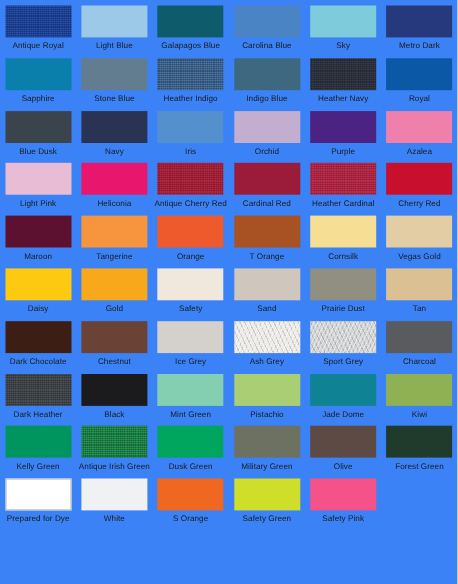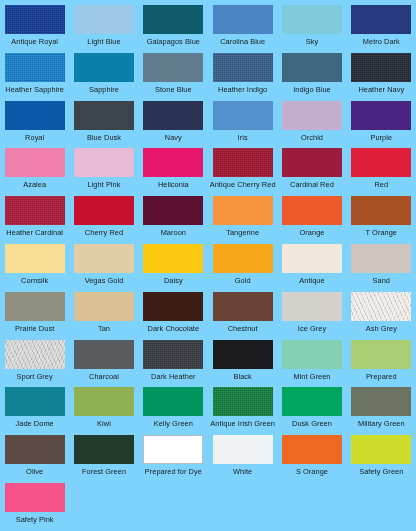--- a/index.html
+++ b/index.html
@@ -10,21 +10,21 @@
   body {
     width: 416px;
     height: 531px;
     font-family: "Liberation Sans", sans-serif;
     overflow: hidden;
   }
   #color-chart {
     width: 416px;
     height: 531px;
     position: relative;
-    background: #7dd3fc;
+    background: #3b82f6;
     box-sizing: border-box;
   }
   .swatch-grid {
     display: grid;
     grid-template-columns: repeat(6, 69.33px);
     grid-auto-rows: 47.8px;
     padding: 5px 0 0 0;
     box-sizing: border-box;
   }
   .swatch-cell {
@@ -98,24 +98,20 @@
       </div>
       <div class="swatch-cell">
         <div class="swatch-chip" title="Sky" style="background: rgb(125, 203, 219);"></div>
         <div class="swatch-label">Sky</div>
       </div>
       <div class="swatch-cell">
         <div class="swatch-chip" title="Metro Blue" style="background: rgb(38, 57, 124);"></div>
         <div class="swatch-label">Metro Dark</div>
       </div>
       <div class="swatch-cell">
-        <div class="swatch-chip heather" title="Heather Sapphire" style="background: rgb(31, 124, 192);"></div>
-        <div class="swatch-label">Heather Sapphire</div>
-      </div>
-      <div class="swatch-cell">
         <div class="swatch-chip" title="Sapphire" style="background: rgb(11, 127, 171);"></div>
         <div class="swatch-label">Sapphire</div>
       </div>
       <div class="swatch-cell">
         <div class="swatch-chip" title="Stone Blue" style="background: rgb(97, 125, 143);"></div>
         <div class="swatch-label">Stone Blue</div>
       </div>
       <div class="swatch-cell">
         <div class="swatch-chip heather" title="Heather Indigo" style="background: rgb(60, 95, 134);"></div>
         <div class="swatch-label">Heather Indigo</div>
@@ -166,24 +162,20 @@
       </div>
       <div class="swatch-cell">
         <div class="swatch-chip heather" title="Antique Cherry Red" style="background: rgb(156, 31, 54);"></div>
         <div class="swatch-label">Antique Cherry Red</div>
       </div>
       <div class="swatch-cell">
         <div class="swatch-chip" title="Cardinal Red" style="background: rgb(155, 28, 58);"></div>
         <div class="swatch-label">Cardinal Red</div>
       </div>
       <div class="swatch-cell">
-        <div class="swatch-chip" title="Red" style="background: rgb(224, 32, 59);"></div>
-        <div class="swatch-label">Red</div>
-      </div>
-      <div class="swatch-cell">
         <div class="swatch-chip heather" title="Heather Cardinal" style="background: rgb(166, 36, 63);"></div>
         <div class="swatch-label">Heather Cardinal</div>
       </div>
       <div class="swatch-cell">
         <div class="swatch-chip" title="Cherry Red" style="background: rgb(200, 16, 46);"></div>
         <div class="swatch-label">Cherry Red</div>
       </div>
       <div class="swatch-cell">
         <div class="swatch-chip" title="Maroon" style="background: rgb(92, 17, 48);"></div>
         <div class="swatch-label">Maroon</div>
@@ -211,21 +203,21 @@
       <div class="swatch-cell">
         <div class="swatch-chip" title="Daisy" style="background: rgb(253, 201, 17);"></div>
         <div class="swatch-label">Daisy</div>
       </div>
       <div class="swatch-cell">
         <div class="swatch-chip" title="Gold" style="background: rgb(247, 168, 27);"></div>
         <div class="swatch-label">Gold</div>
       </div>
       <div class="swatch-cell">
         <div class="swatch-chip" title="Natural" style="background: rgb(241, 232, 221);"></div>
-        <div class="swatch-label">Antique</div>
+        <div class="swatch-label">Safety</div>
       </div>
       <div class="swatch-cell">
         <div class="swatch-chip" title="Sand" style="background: rgb(207, 199, 189);"></div>
         <div class="swatch-label">Sand</div>
       </div>
       <div class="swatch-cell">
         <div class="swatch-chip" title="Prairie Dust" style="background: rgb(145, 143, 130);"></div>
         <div class="swatch-label">Prairie Dust</div>
       </div>
       <div class="swatch-cell">
@@ -263,21 +255,21 @@
       <div class="swatch-cell">
         <div class="swatch-chip" title="Black" style="background: rgb(27, 27, 29);"></div>
         <div class="swatch-label">Black</div>
       </div>
       <div class="swatch-cell">
         <div class="swatch-chip" title="Mint Green" style="background: rgb(132, 207, 178);"></div>
         <div class="swatch-label">Mint Green</div>
       </div>
       <div class="swatch-cell">
         <div class="swatch-chip" title="Pistachio" style="background: rgb(170, 206, 116);"></div>
-        <div class="swatch-label">Prepared</div>
+        <div class="swatch-label">Pistachio</div>
       </div>
       <div class="swatch-cell">
         <div class="swatch-chip" title="Jade Dome" style="background: rgb(15, 131, 148);"></div>
         <div class="swatch-label">Jade Dome</div>
       </div>
       <div class="swatch-cell">
         <div class="swatch-chip" title="Kiwi" style="background: rgb(143, 177, 83);"></div>
         <div class="swatch-label">Kiwi</div>
       </div>
       <div class="swatch-cell">

